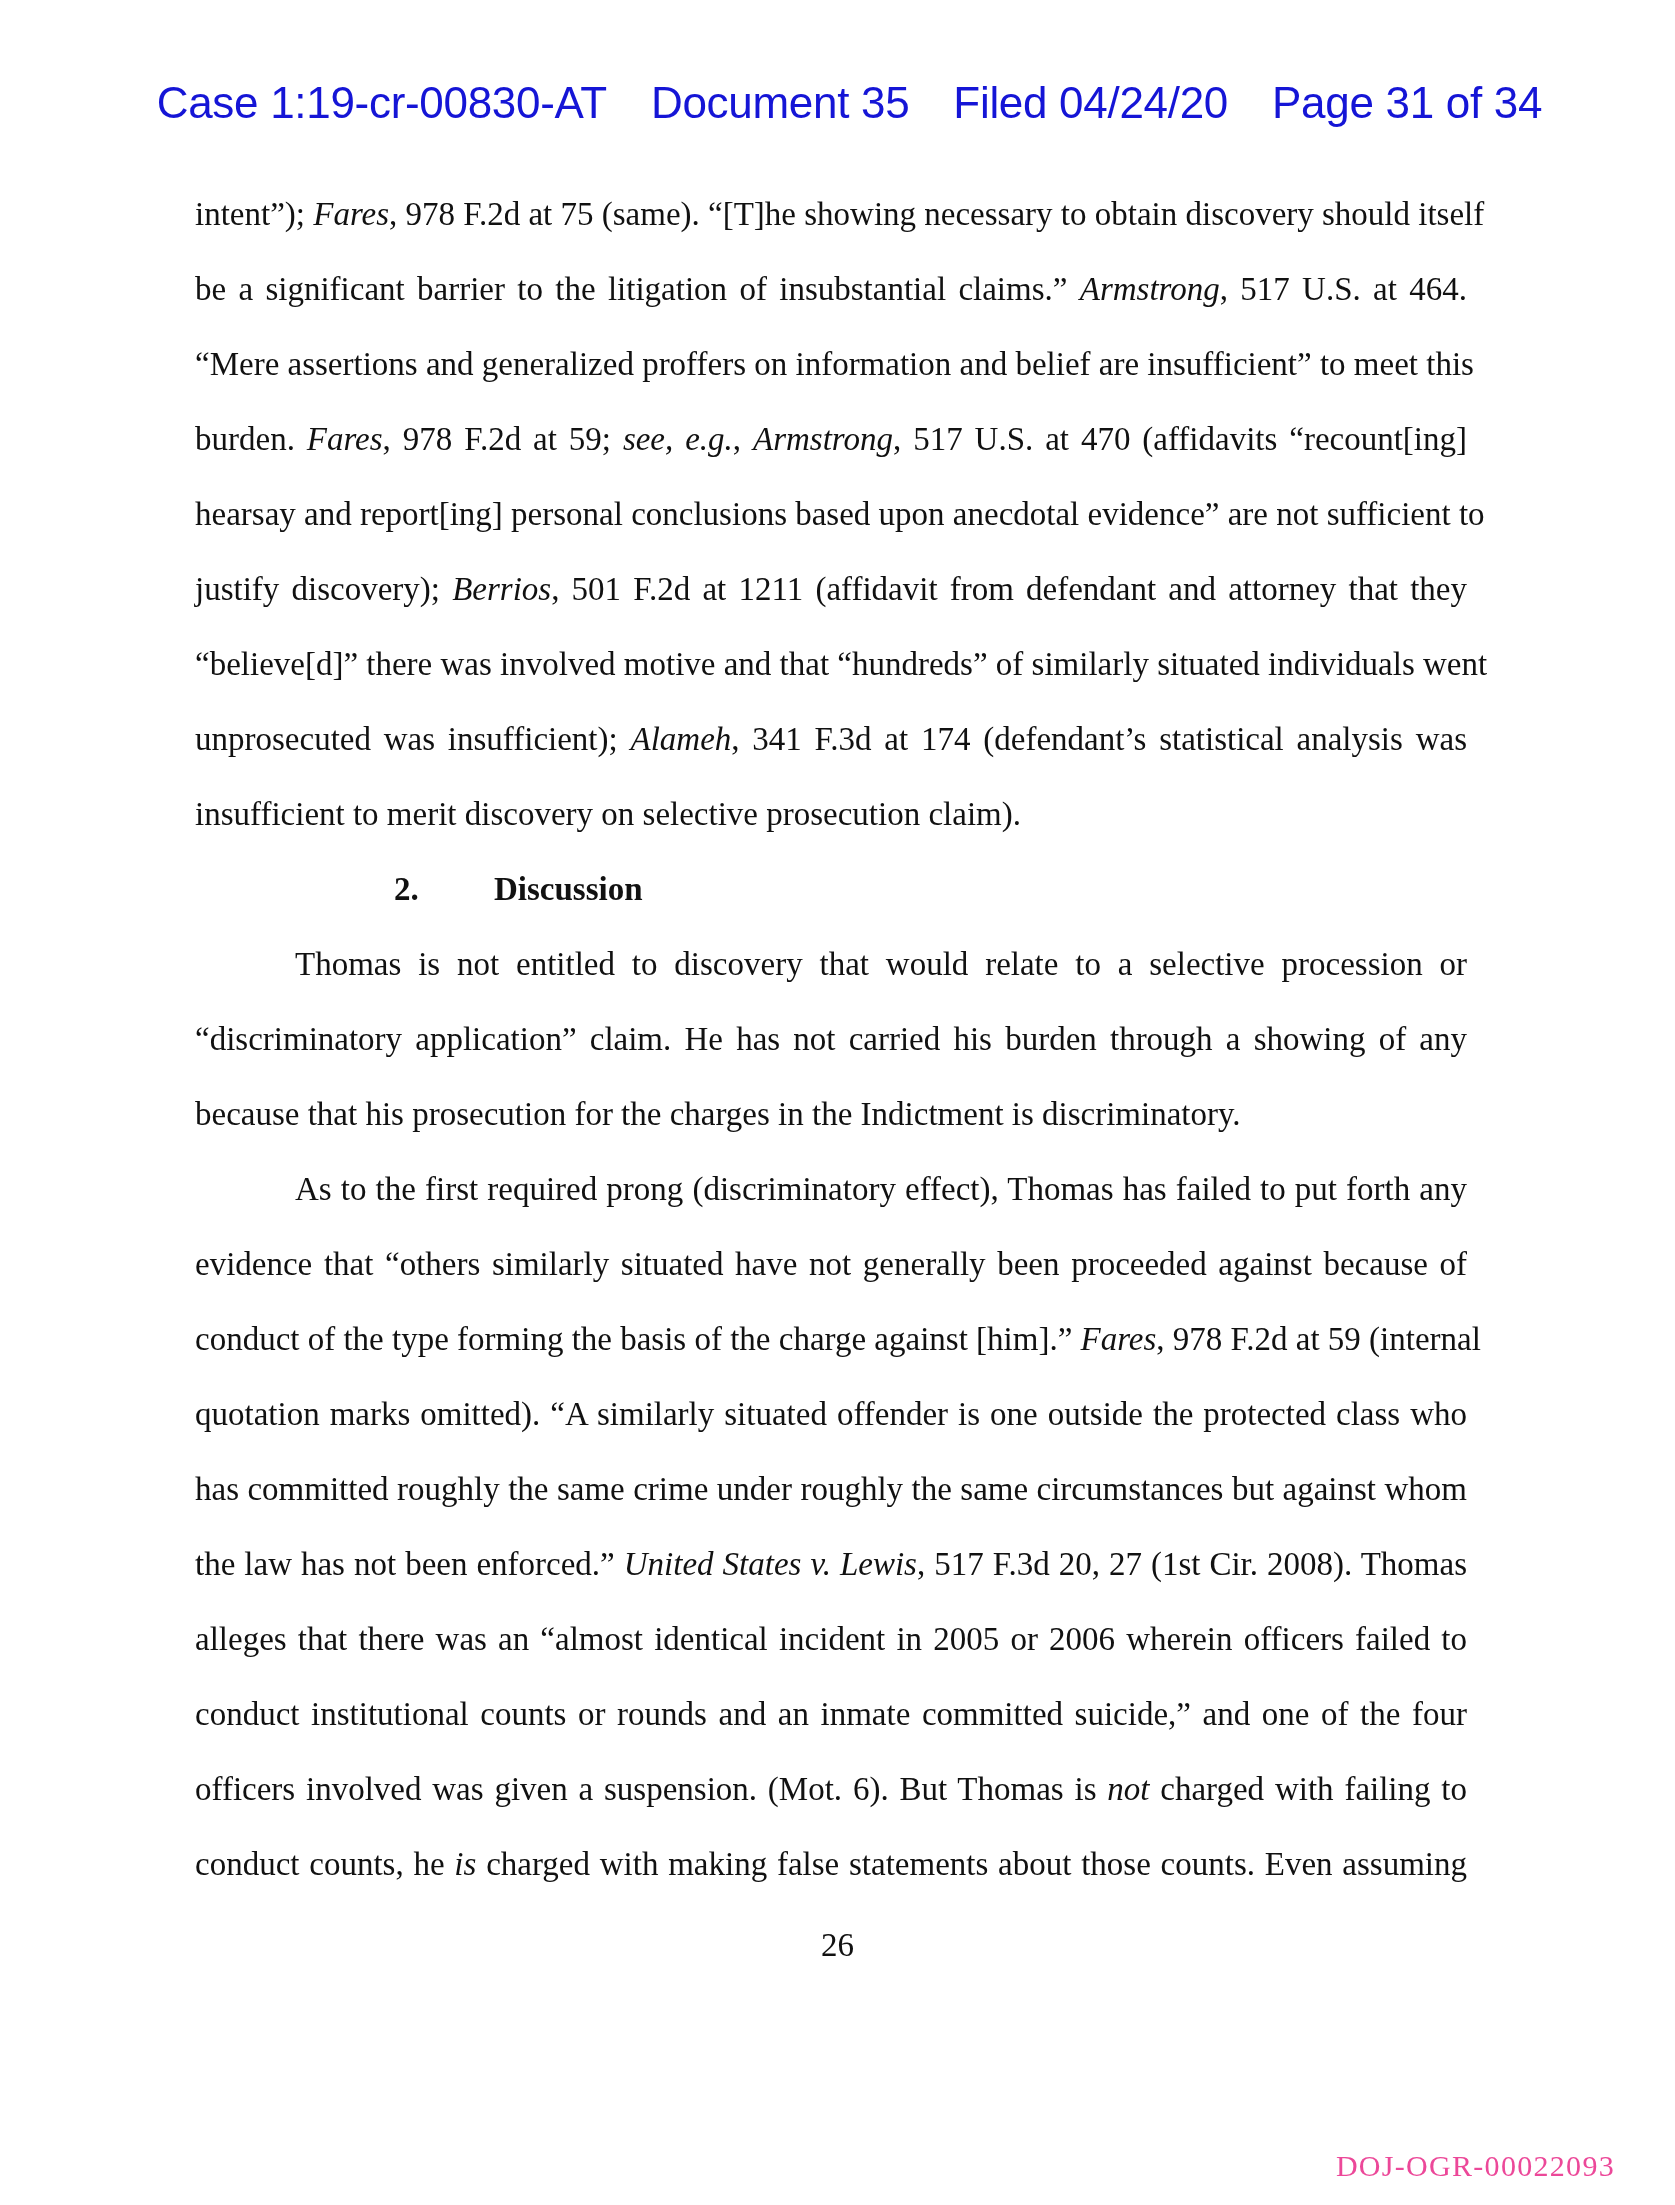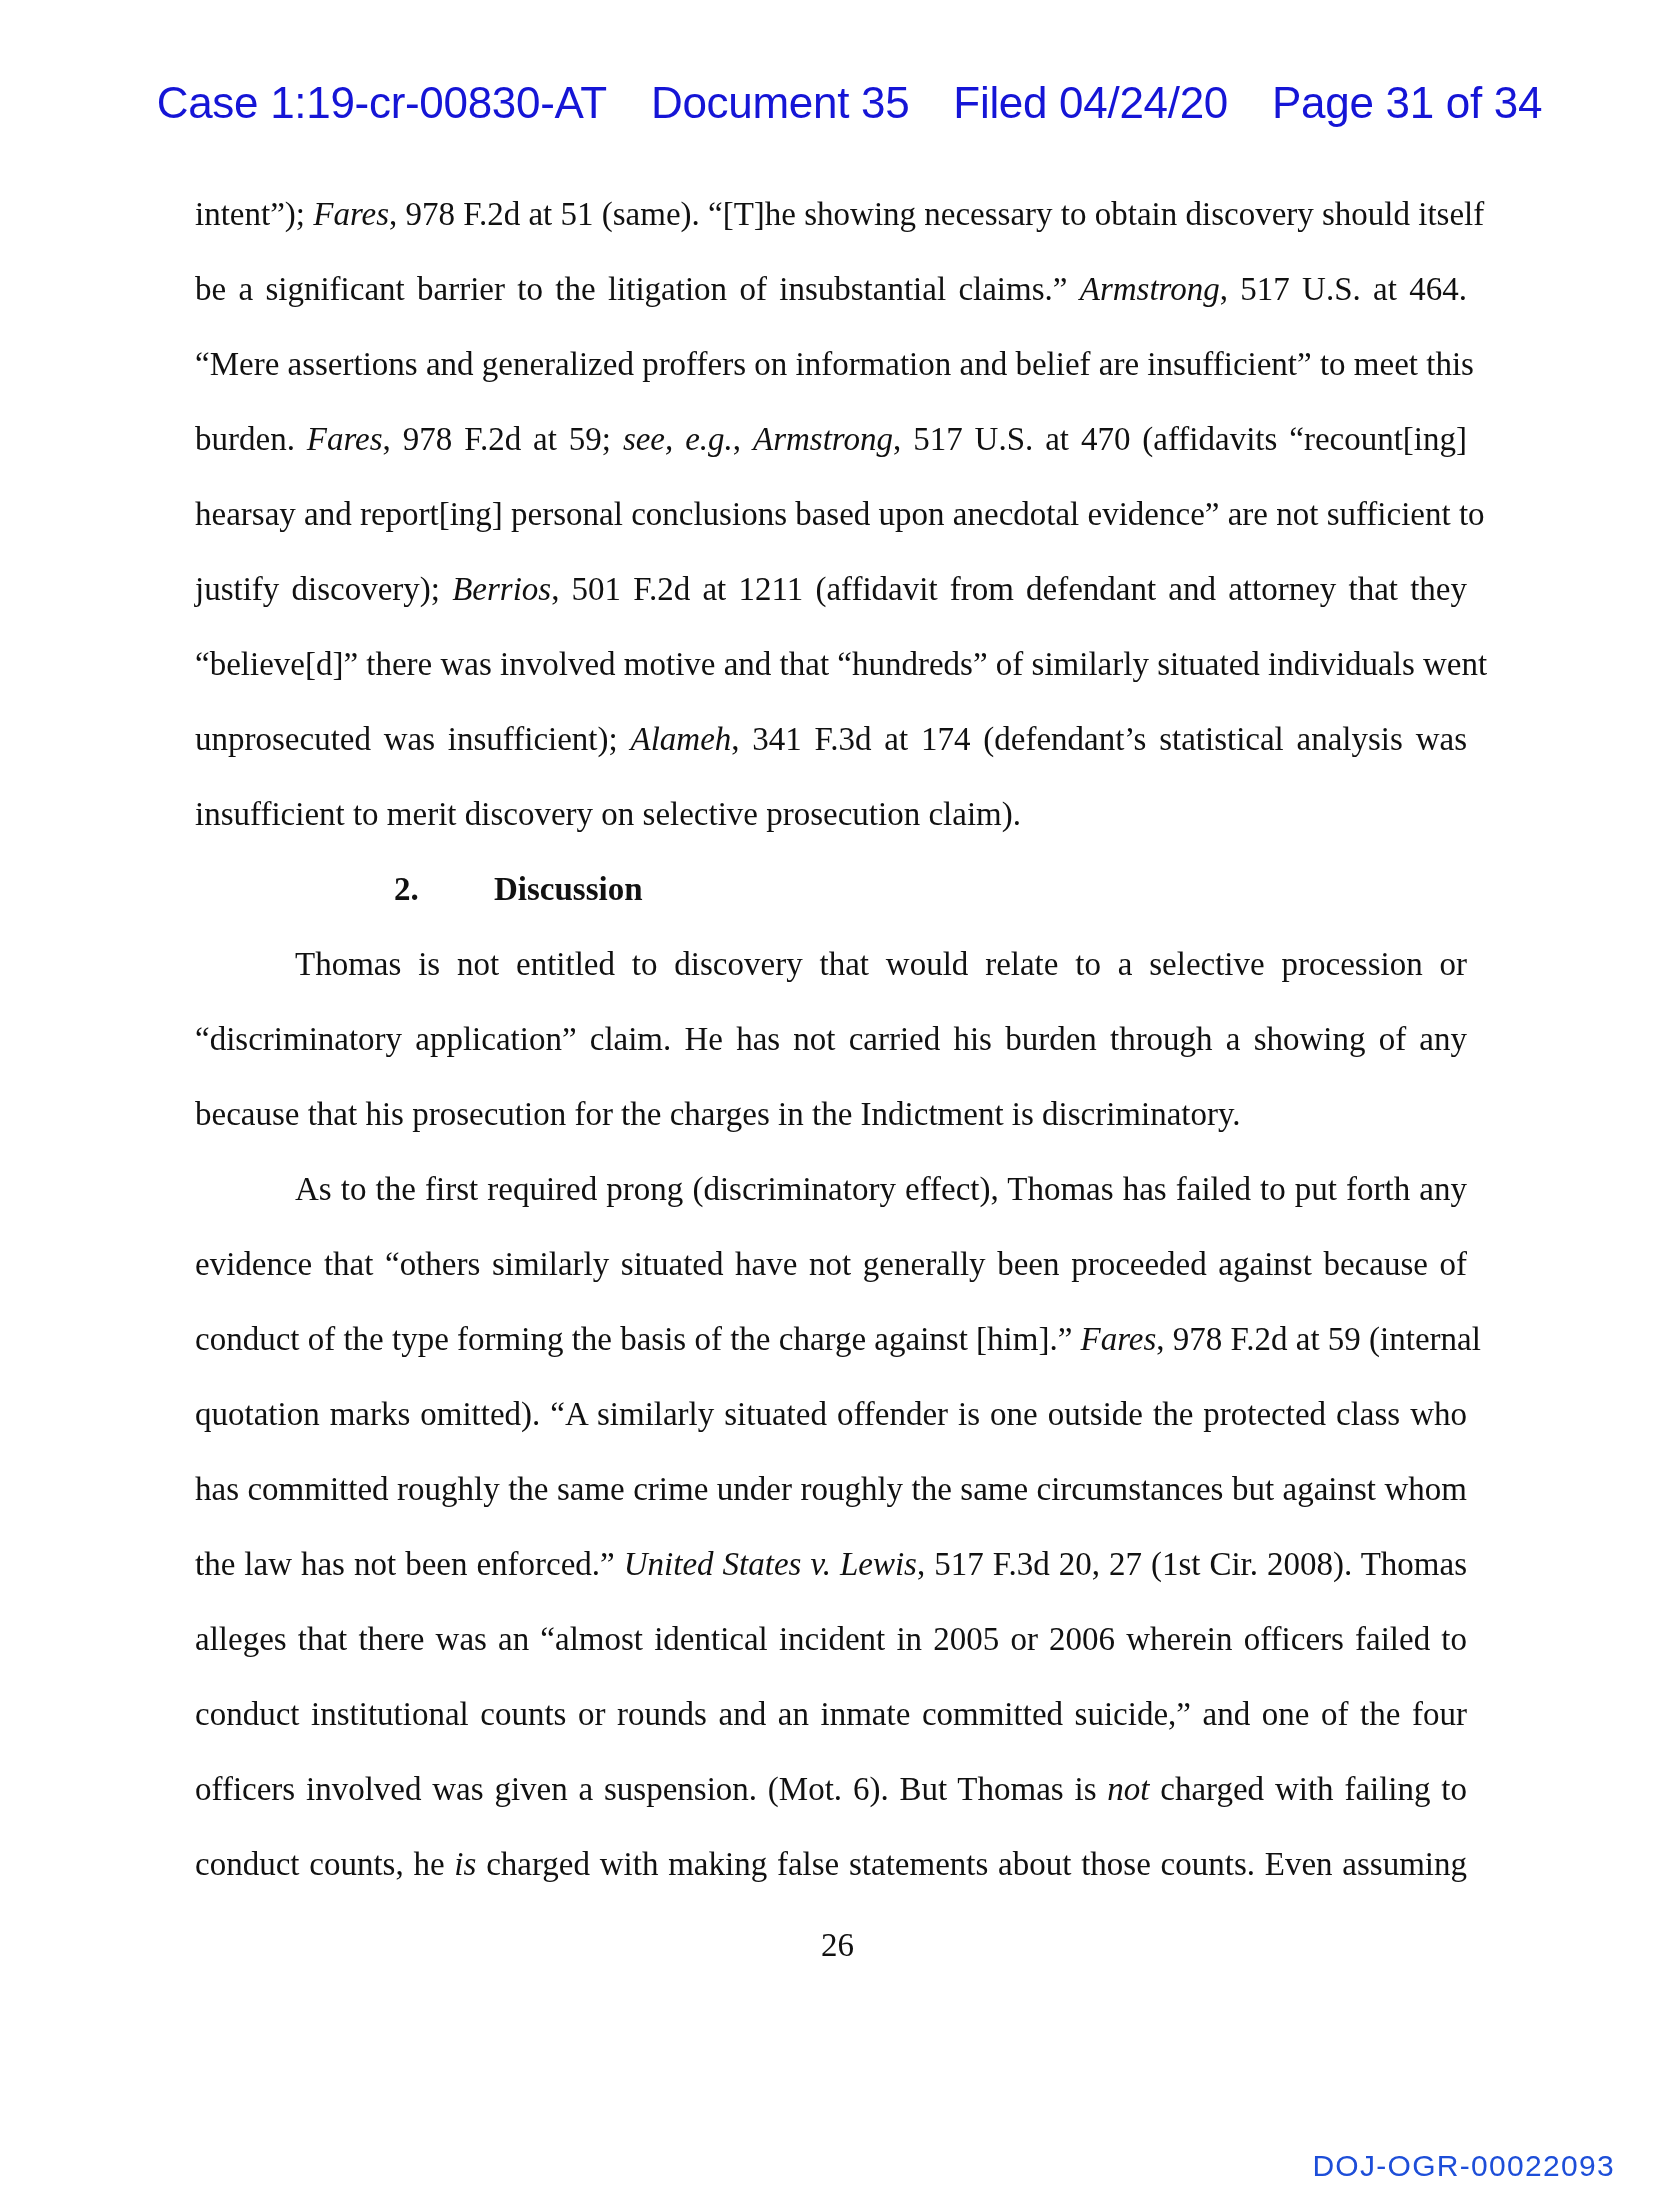--- a/index.html
+++ b/index.html
@@ -19,33 +19,33 @@
   .line.indent { padding-left:100px; }
   .heading { display:block; height:75px; font-weight:bold; white-space:nowrap;font-family:Liberation Serif, serif; }
   .heading .num { display:inline-block; margin-left:199px; width:100px; }
   i { font-style:italic; }
   .page-num {
     position:absolute; top:1927px; left:0; width:1675px; text-align:center;
     font-family:"Liberation Serif", serif; font-size:33px; color:#111;
   }
   .bates {
     position:absolute; top:2149px; right:60px;
-    font-family:Liberation Sans, sans-serif; font-size:30px; color:#1d4ed8; letter-spacing:1.3px;
+    font-family:Liberation Serif, serif; font-size:30px; color:#ec4899; letter-spacing:1.3px;
   }
 </style>
 </head>
 <body>
 
 <div class="header">
   <span>Case 1:19-cr-00830-AT</span><span>Document 35</span><span>Filed 04/24/20</span><span>Page 31 of 34</span>
 </div>
 
 <div class="body">
   <div>
-      <span class="line"><span>intent”); </span><i>Fares</i><span>, 978 F.2d at 51 (same).  “[T]he showing necessary to obtain discovery should itself</span></span>
+      <span class="line"><span>intent”); </span><i>Fares</i><span>, 978 F.2d at 75 (same).  “[T]he showing necessary to obtain discovery should itself</span></span>
       <span class="line"><span>be a significant barrier to the litigation of insubstantial claims.”  </span><i>Armstrong</i><span>, 517 U.S. at 464.</span></span>
       <span class="line"><span>“Mere assertions and generalized proffers on information and belief are insufficient” to meet this</span></span>
       <span class="line"><span>burden.  </span><i>Fares</i><span>, 978 F.2d at 59; </span><i>see, e.g.</i><span>, </span><i>Armstrong</i><span>, 517 U.S. at 470 (affidavits “recount[ing]</span></span>
       <span class="line"><span>hearsay and report[ing] personal conclusions based upon anecdotal evidence” are not sufficient to</span></span>
       <span class="line"><span>justify discovery); </span><i>Berrios</i><span>, 501 F.2d at 1211 (affidavit from defendant and attorney that they</span></span>
       <span class="line"><span>“believe[d]” there was involved motive and that “hundreds” of similarly situated individuals went</span></span>
       <span class="line"><span>unprosecuted was insufficient); </span><i>Alameh</i><span>, 341 F.3d at 174 (defendant’s statistical analysis was</span></span>
       <span class="line last"><span>insufficient to merit discovery on selective prosecution claim).</span></span>
     </div>
   <div class="heading">

